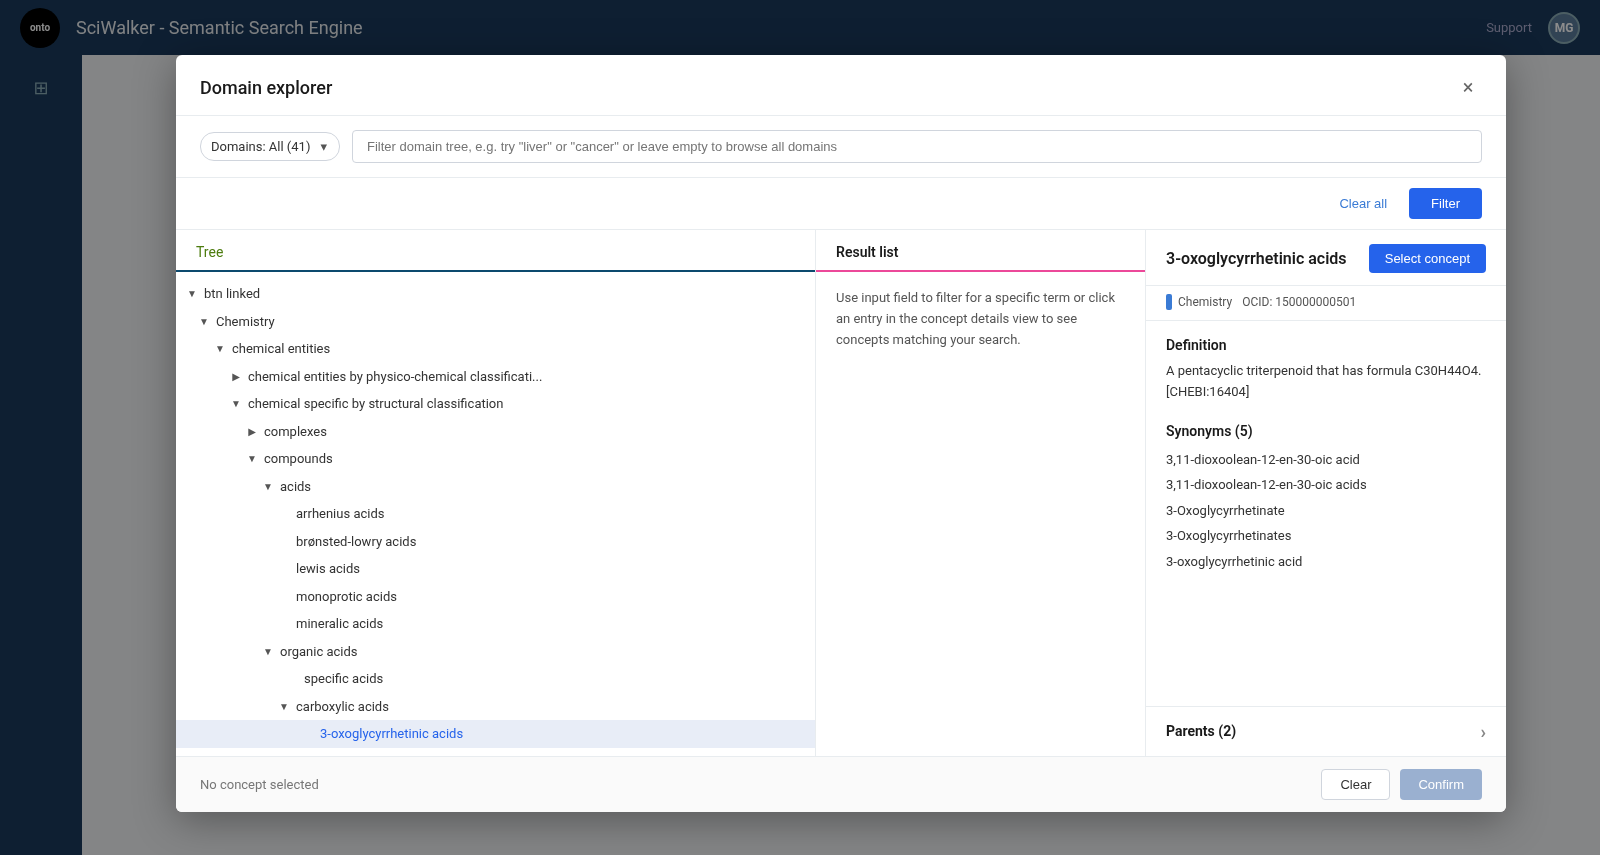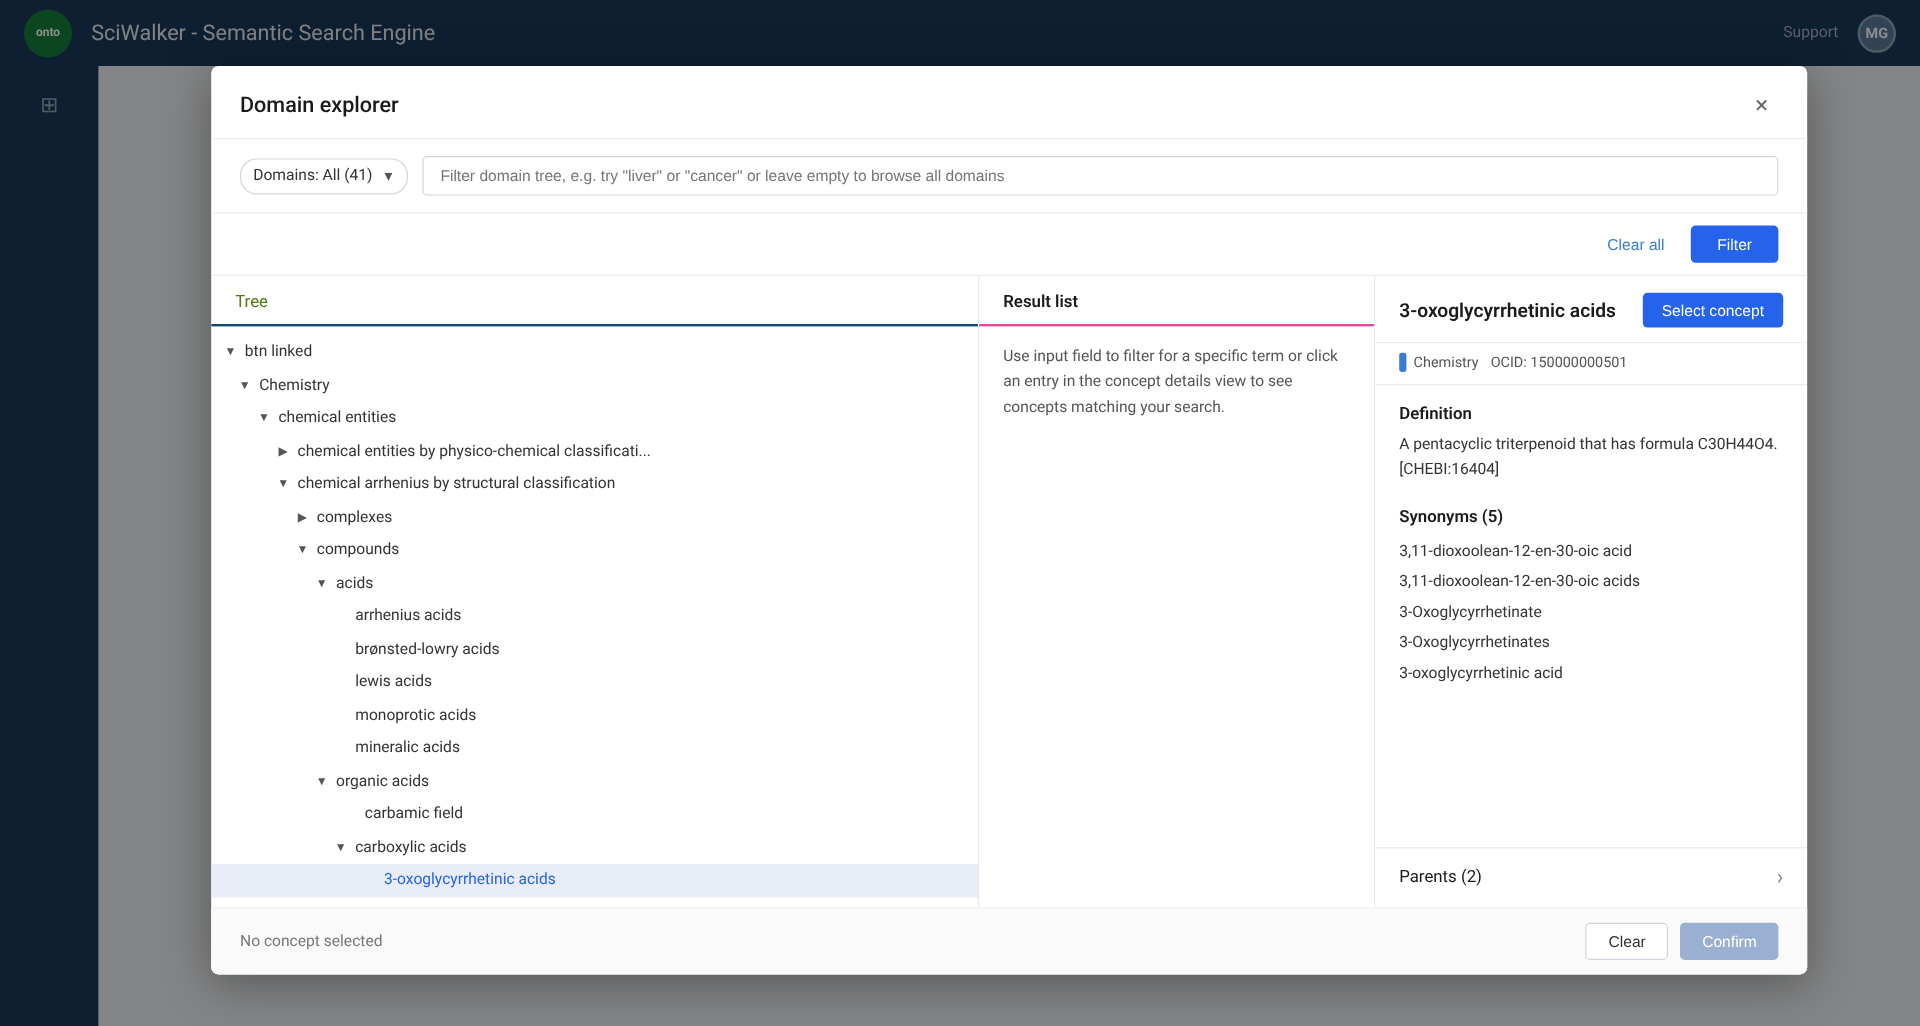--- a/index.html
+++ b/index.html
@@ -24,21 +24,21 @@
       background: #1a3a5c;
       height: 55px;
       display: flex;
       align-items: center;
       padding: 0 20px;
       gap: 16px;
     }
 
     .app-logo {
       width: 40px; height: 40px;
-      background: #15803d;
+      background: #000000;
       border-radius: 50%;
       display: flex; align-items: center; justify-content: center;
       color: white; font-size: 10px; font-weight: bold;
     }
 
     .app-title {
       color: white;
       font-size: 18px;
       font-weight: 400;
       opacity: 0.9;
@@ -384,21 +384,21 @@
       line-height: 1.5;
     }
 
     .concept-parents {
       display: flex;
       align-items: center;
       justify-content: space-between;
       padding: 14px 20px;
       border-top: 1px solid #e8ecef;
       font-size: 14px;
-      font-weight: 400;
+      font-weight: 700;
       color: #1a1a1a;
       cursor: pointer;
     }
 
     .concept-parents .chevron {
       color: #888;
       font-size: 18px;
     }
 
     
@@ -508,21 +508,21 @@
             <span style="margin-left:4px;">chemical entities</span>
           </div>
 
           <div class="tree-item" style="padding-left: 52px;">
             <span class="tree-toggle">▶</span>
             <span style="margin-left:4px;">chemical entities by physico-chemical classificati...</span>
           </div>
 
           <div class="tree-item" style="padding-left: 52px;">
             <span class="tree-toggle">▼</span>
-            <span style="margin-left:4px;">chemical arrhenius by structural classification</span>
+            <span style="margin-left:4px;">chemical specific by structural classification</span>
           </div>
 
           <div class="tree-item" style="padding-left: 68px;">
             <span class="tree-toggle">▶</span>
             <span style="margin-left:4px;">complexes</span>
           </div>
 
           <div class="tree-item" style="padding-left: 68px;">
             <span class="tree-toggle">▼</span>
             <span style="margin-left:4px;">compounds</span>
@@ -558,21 +558,21 @@
             <span style="margin-left:4px;">mineralic acids</span>
           </div>
 
           <div class="tree-item" style="padding-left: 84px;">
             <span class="tree-toggle">▼</span>
             <span style="margin-left:4px;">organic acids</span>
           </div>
 
           <div class="tree-item" style="padding-left: 116px;">
             <span class="tree-toggle" style="width:8px;"></span>
-            <span style="margin-left:4px;">carbamic field</span>
+            <span style="margin-left:4px;">specific acids</span>
           </div>
 
           <div class="tree-item" style="padding-left: 100px;">
             <span class="tree-toggle">▼</span>
             <span style="margin-left:4px;">carboxylic acids</span>
           </div>
 
           <div class="tree-item selected" style="padding-left: 132px;">
             <span class="tree-toggle" style="width:8px;"></span>
             <span style="margin-left:4px;">3-oxoglycyrrhetinic acids</span>

